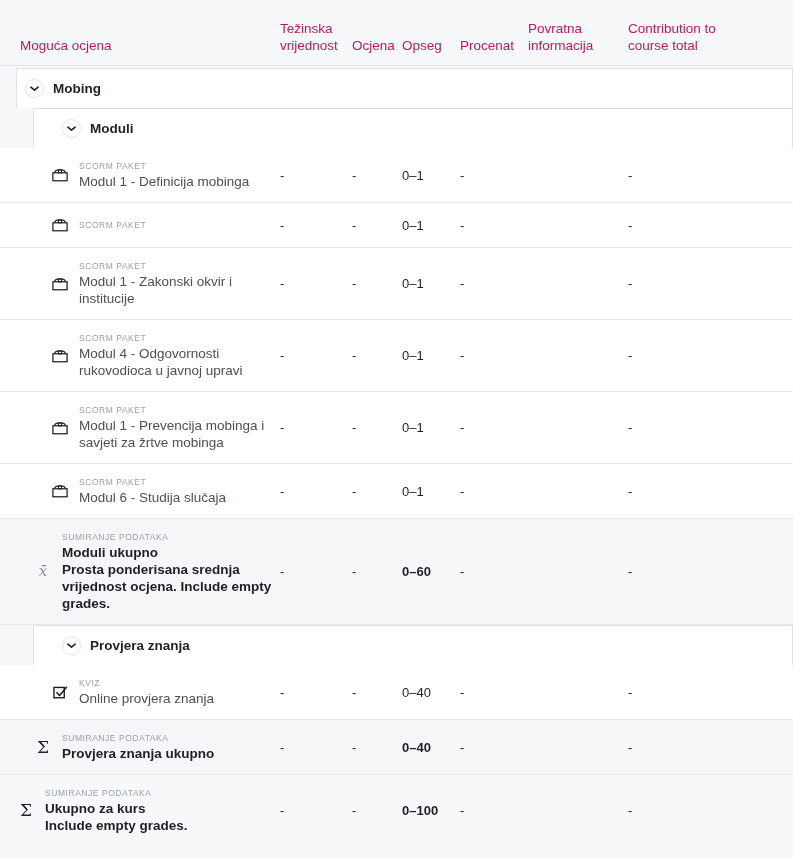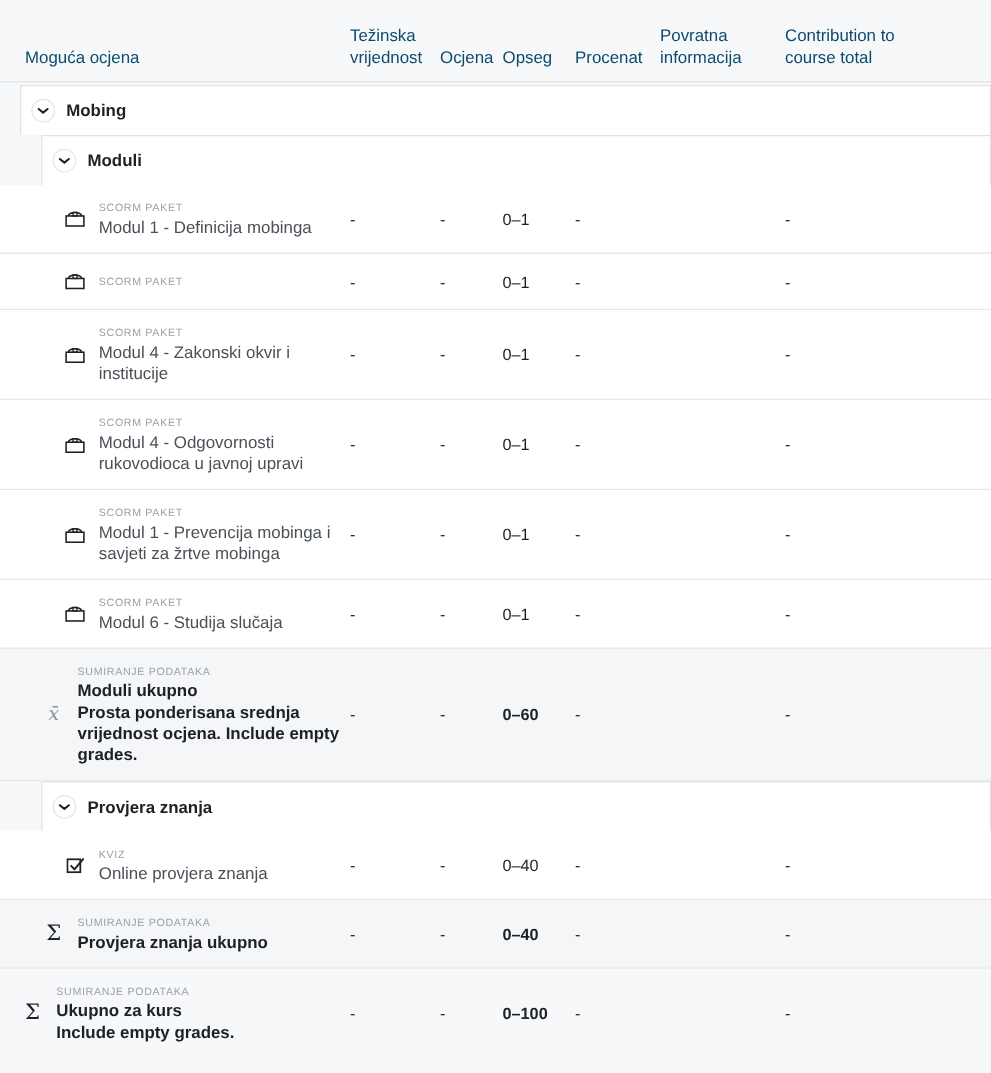--- a/index.html
+++ b/index.html
@@ -24,35 +24,35 @@
     display: flex;
     align-items: flex-end;
     height: 66px;
     padding: 0 0 0 0;
     background: #f7f8fa;
     border-bottom: 1px solid #dee2e6;
   }
   .th {
     font-size: 13.5px;
     line-height: 17px;
-    color: #0c4a6e;
+    color: #be185d;
     font-weight: 400;
     padding-bottom: 11px;
   }
   .th-name    { width: 280px; padding-left: 20px; }
   .th-weight  { width: 72px;  }
   .th-grade   { width: 50px;  }
   .th-range   { width: 58px;  }
   .th-percent { width: 68px; margin-top: 36px;  }
   .th-feedback{ width: 100px; }
   .th-contrib { width: 115px; }
 
   
   .lvl1 { margin-left: 16px; }
-  .lvl2 { margin-left: 33px; }
+  .lvl2 { margin-left: 33px; padding-left: 20px; }
 
   .cat-row {
     display: flex;
     align-items: center;
     background: #ffffff;
     border: 1px solid #dee2e6;
     border-bottom: none;
     min-height: 40px;
   }
   .cat-row.cat1 { height: 40px; margin-top: 2px; }
@@ -233,21 +233,21 @@
       <div class="cell-name ind3">
         <span class="icn">
           <svg width="16" height="14" viewBox="0 0 18 15" fill="none">
             <rect x="1" y="5" width="16" height="9" stroke="#1d2125" stroke-width="1.4"></rect>
             <path d="M3 5a6 3.2 0 0112 0" stroke="#1d2125" stroke-width="1.4" fill="none"></path>
             <rect x="7.2" y="1.8" width="3.6" height="3.2" stroke="#1d2125" stroke-width="1.2" fill="none"></rect>
           </svg>
         </span>
         <span class="ntext">
           <span class="kicker" style="display:block">SCORM PAKET</span>
-          <span class="title-link" style="display:block">Modul 4 - Zakonski okvir i institucije</span>
+          <span class="title-link" style="display:block">Modul 1 - Zakonski okvir i institucije</span>
         </span>
       </div>
       <div class="cell c-weight">-</div>
       <div class="cell c-grade">-</div>
       <div class="cell c-range">0–1</div>
       <div class="cell c-percent">-</div>
       <div class="cell c-feedback"></div>
       <div class="cell c-contrib">-</div>
     </div>
 

